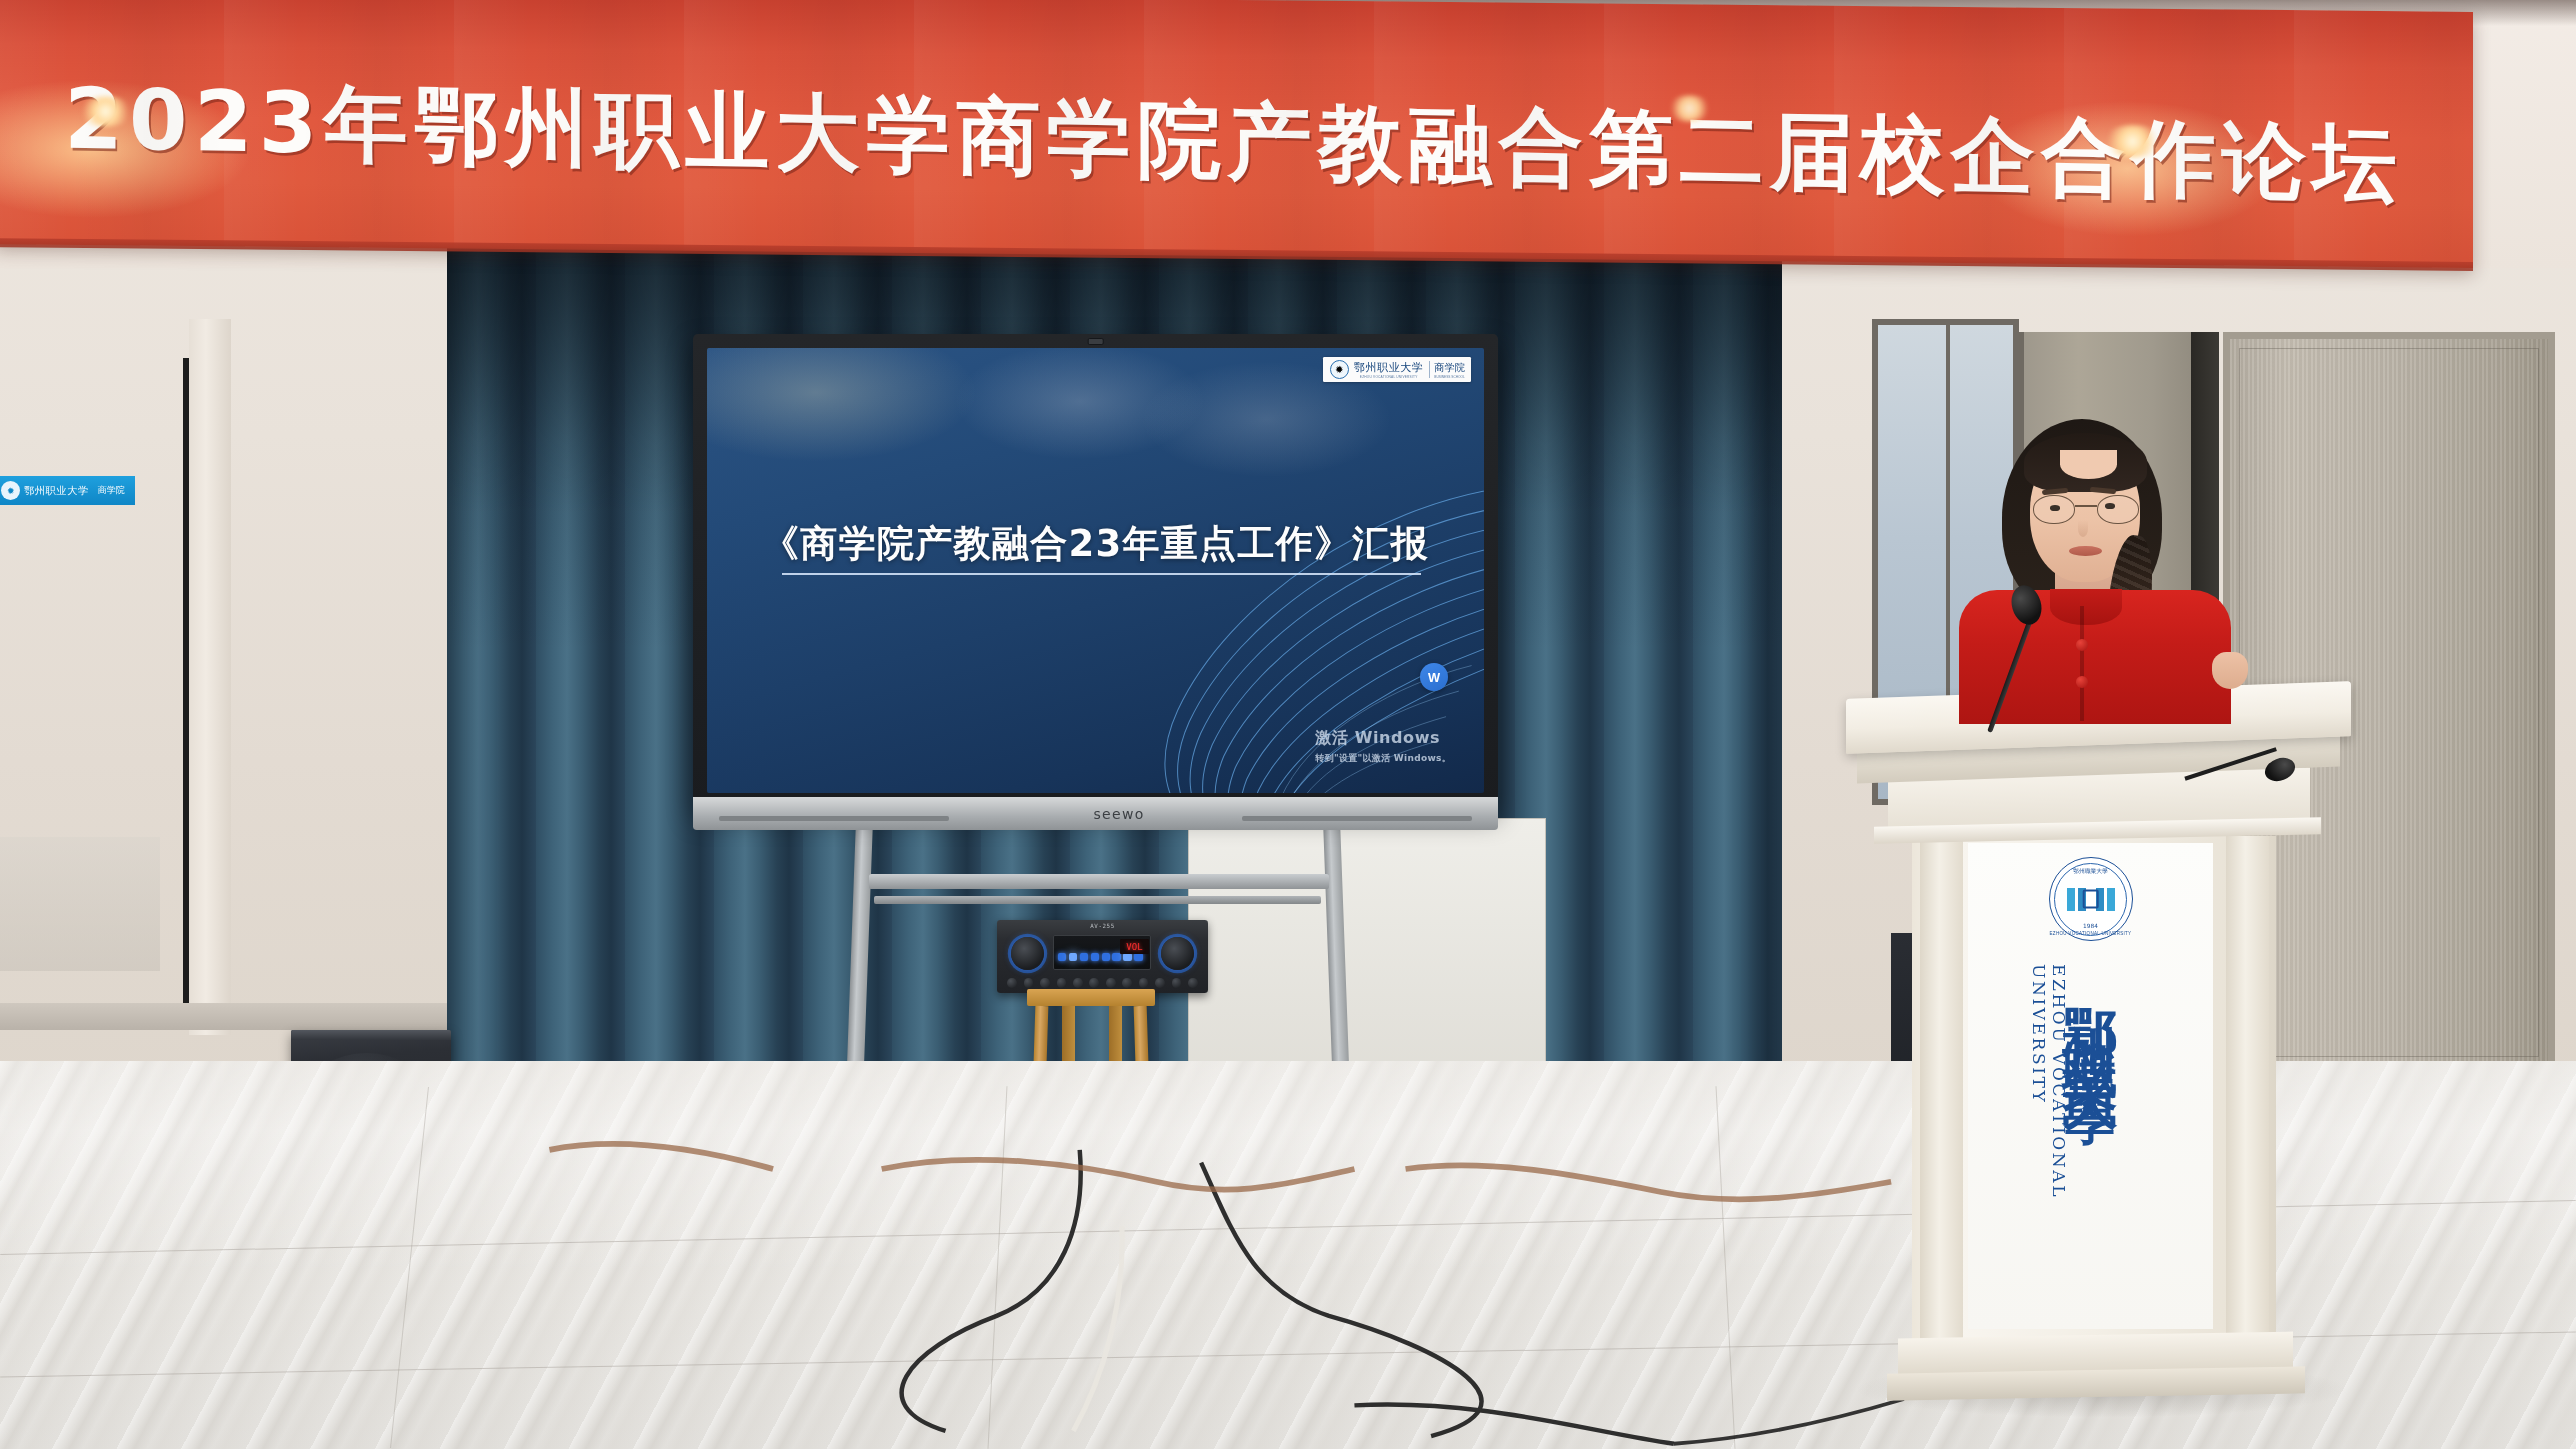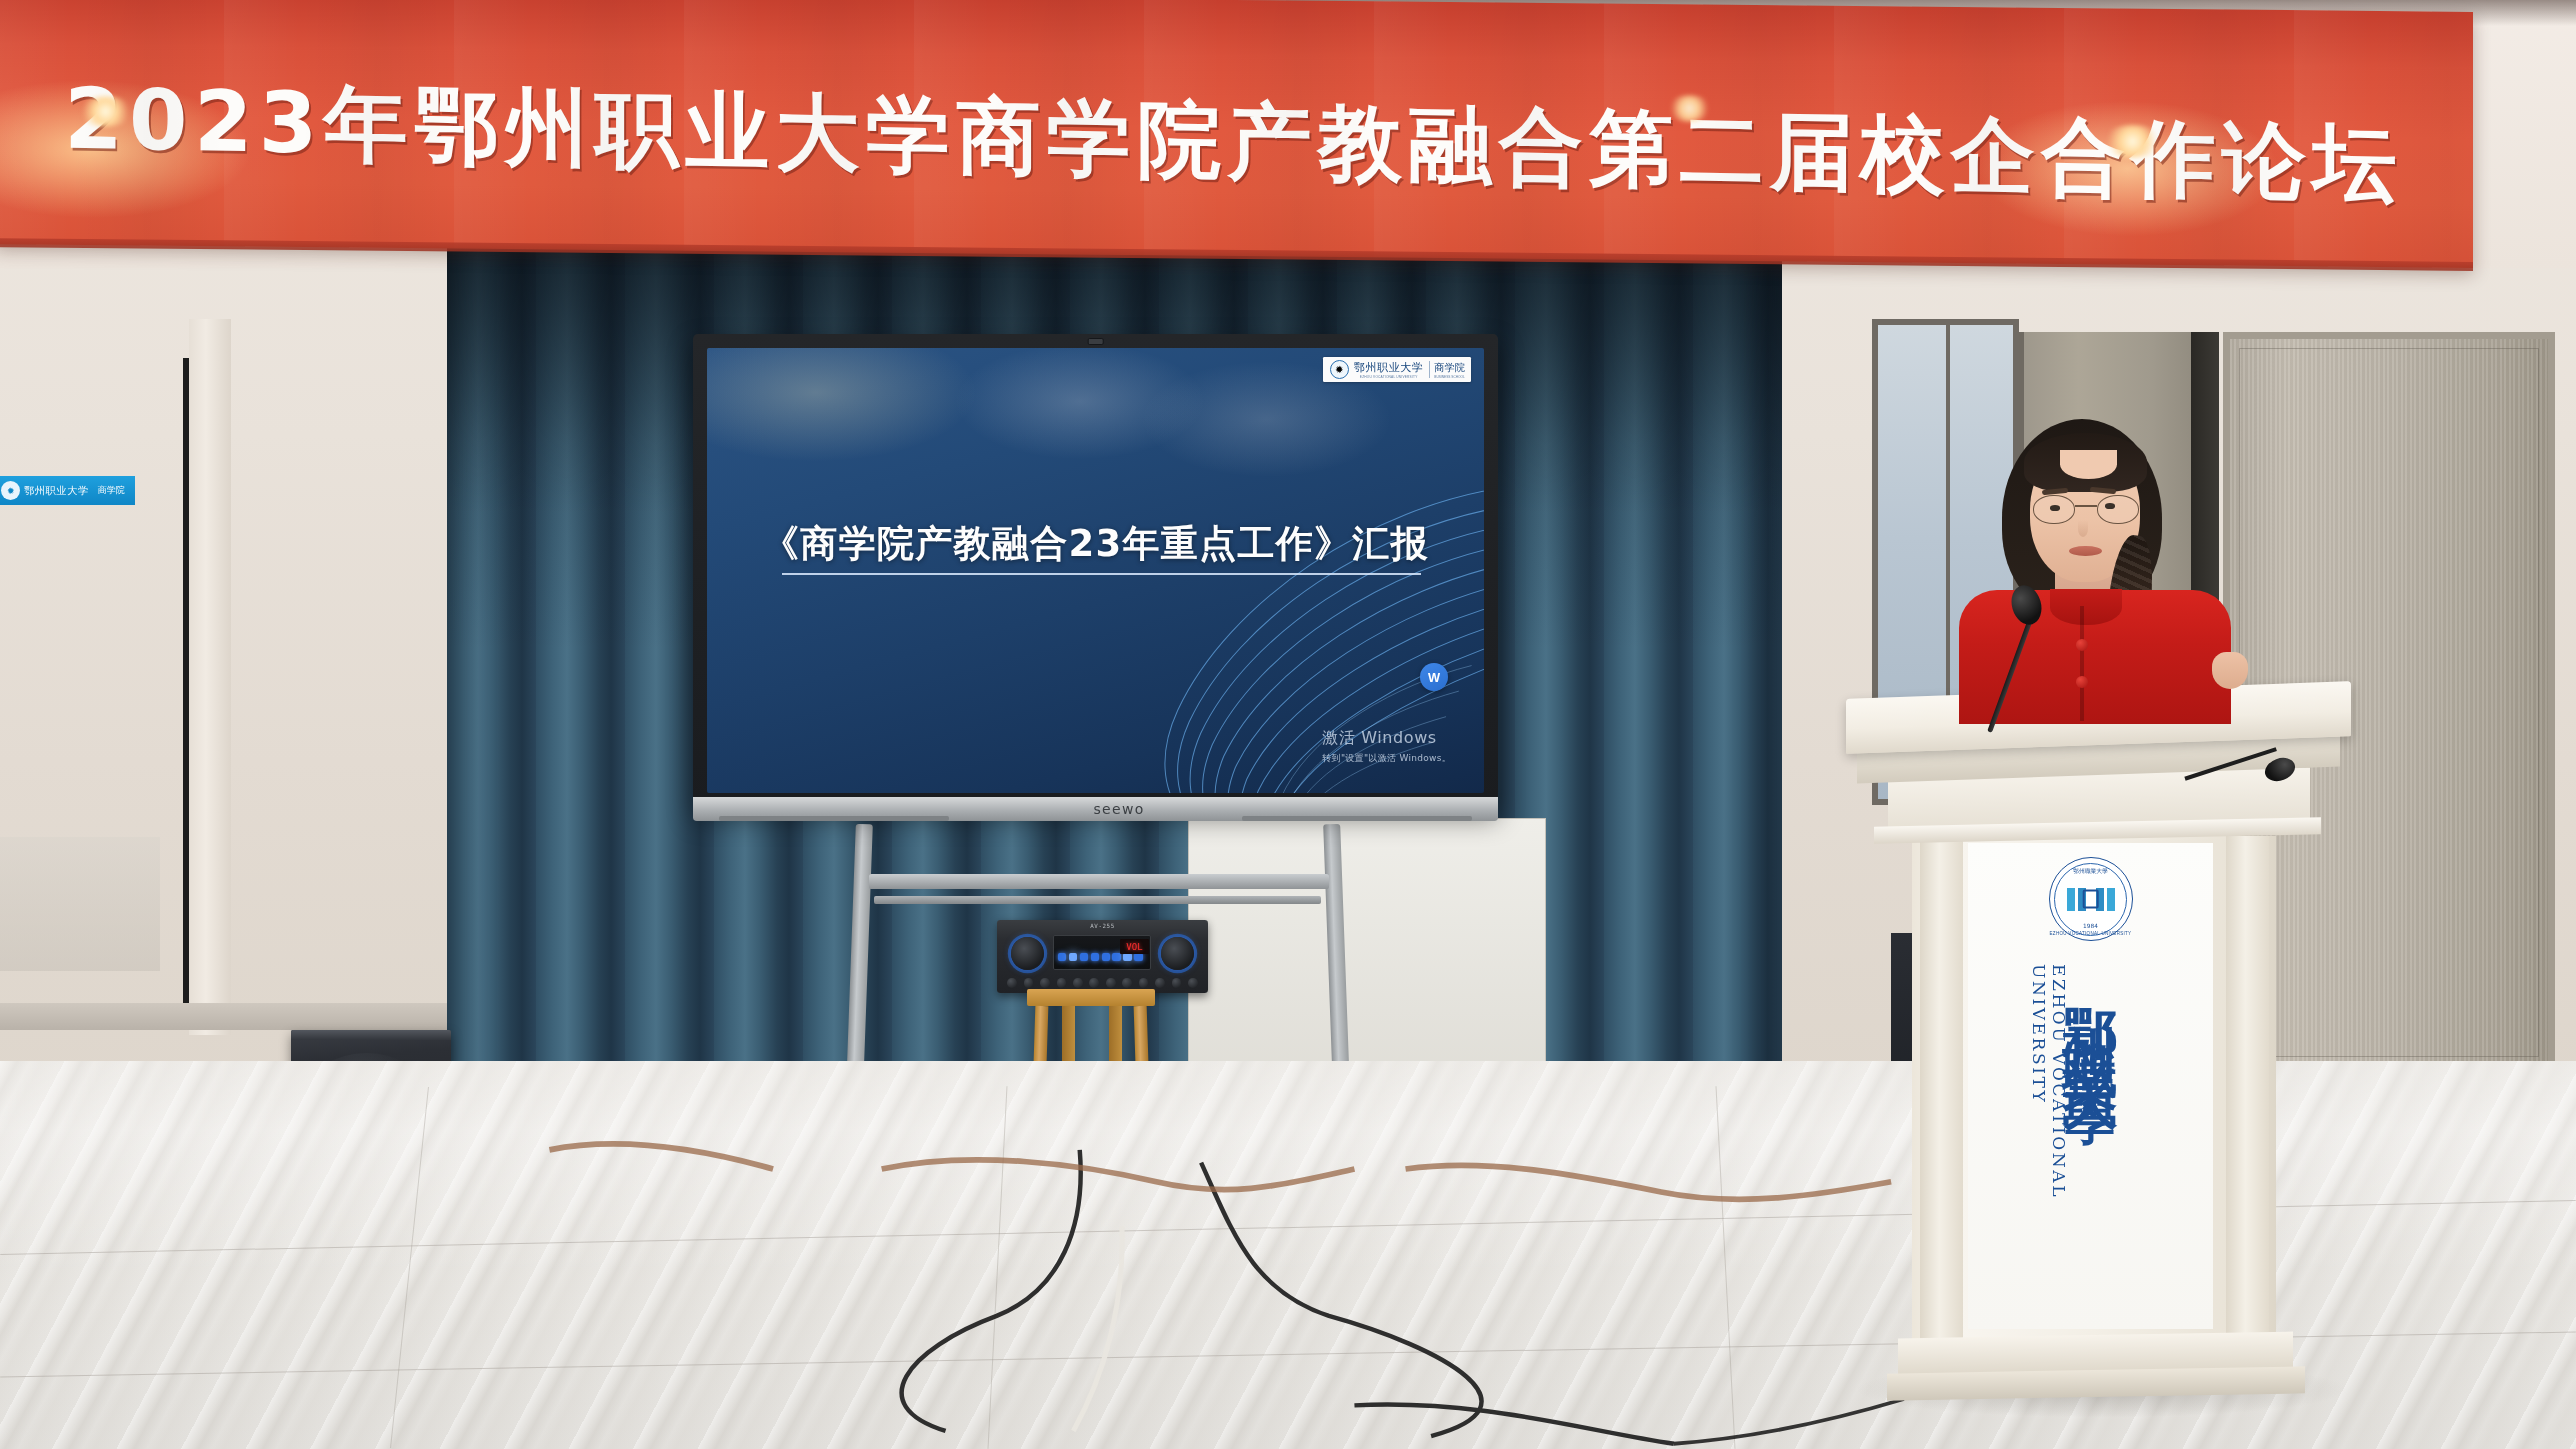--- a/index.html
+++ b/index.html
@@ -252,27 +252,27 @@
   }
   .wps-badge{
     position:absolute;right:36px;bottom:102px;width:28px;height:28px;border-radius:50%;
     background:linear-gradient(150deg,#3f87e8,#2a6fd0);
     display:flex;align-items:center;justify-content:center;
     color:#fff;font-size:12.8px;font-weight:bold;
     box-shadow:0 1.3px 5.1px rgba(0,0,0,.35);
   }
   .win-wm{
     position:absolute;right:33px;bottom:28px;text-align:left;
-    color:rgba(225,235,250,.72);font-family:"DejaVu Sans",sans-serif;
+    color:rgba(225,235,250,.72);font-family:"DejaVu Sans",sans-serif;font-weight:bold;
   }
   .win-wm .l1{font-size:16px;letter-spacing:0.6px;}
   .win-wm .l2{font-size:9px;margin-top:2.6px;letter-spacing:0.3px;}
 
   .panel-chin{
-    position:absolute;left:693px;top:797px;width:805px;height:24px;
+    position:absolute;left:693px;top:797px;width:805px;height:33px;
     background:linear-gradient(180deg,#d7d9da,#a8acaf 60%,#8f9396);
     border-radius:0 0 3.8px 3.8px;
     display:flex;align-items:center;justify-content:center;padding-left:47px;
   }
   .panel-chin .brand{
     font-family:"DejaVu Sans",sans-serif;font-size:14px;color:#3b3f43;letter-spacing:1.3px;
   }
   .panel-chin .vent{position:absolute;left:25.6px;top:19px;width:230px;height:4.5px;background:#7e8285;border-radius:1.9px;}
   .panel-chin .vent2{position:absolute;right:25.6px;top:19px;width:230px;height:4.5px;background:#7e8285;border-radius:1.9px;}
 

